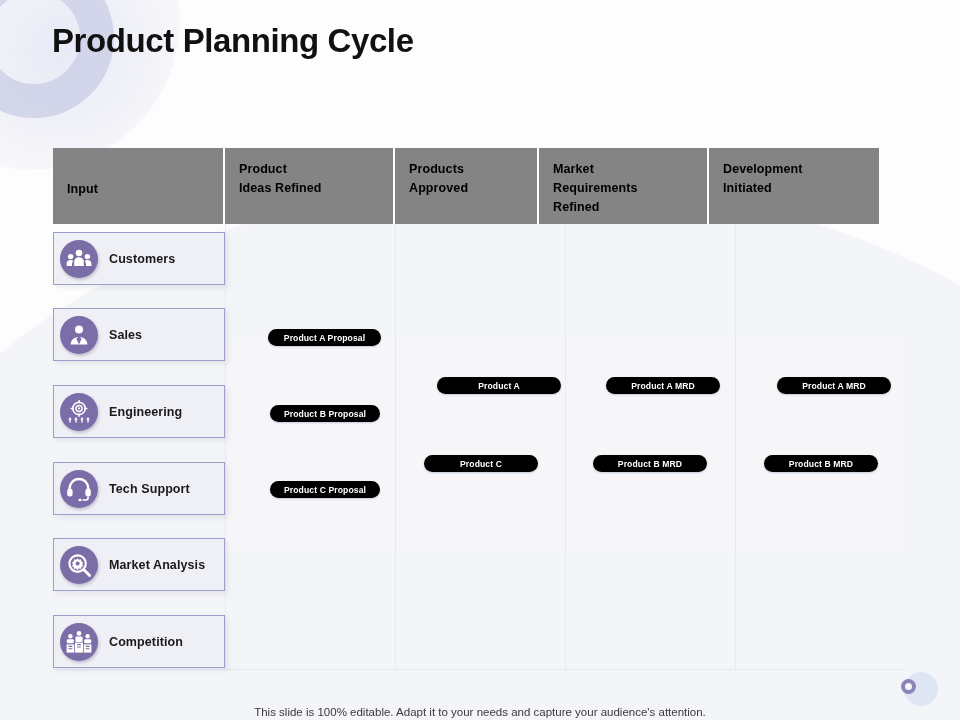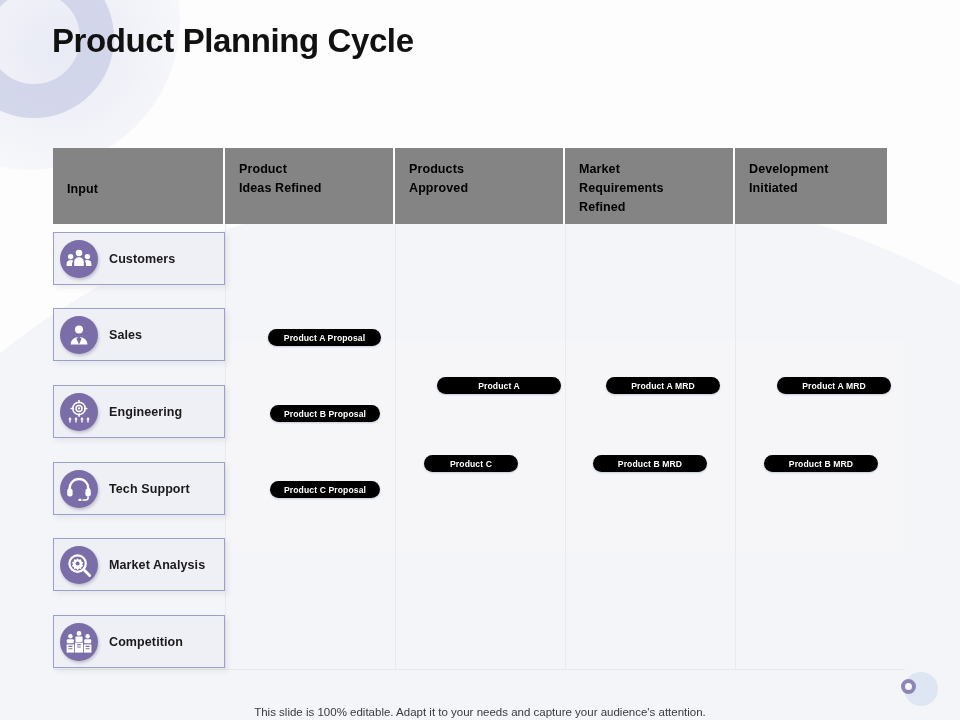--- a/index.html
+++ b/index.html
@@ -218,23 +218,23 @@
     <div class="gridline-v" style="left:342px"></div>
     <div class="gridline-v" style="left:512px"></div>
     <div class="gridline-v" style="left:682px"></div>
     <div class="gridline-h-bottom"></div>
 
     <div class="header-row" id="header-row">
         <div class="hdr-cell center" style="width: 172px;">
           <span>Input</span>
         </div>
         <div class="hdr-cell" style="width: 170px;"><span>Product<br>Ideas Refined</span></div>
-        <div class="hdr-cell" style="width: 170px;"><span>Products<br>Approved</span></div>
+        <div class="hdr-cell" style="width: 144px;"><span>Products<br>Approved</span></div>
         <div class="hdr-cell" style="width: 170px;"><span>Market<br>Requirements<br>Refined</span></div>
-        <div class="hdr-cell" style="width: 152px;"><span>Development<br>Initiated</span></div>
+        <div class="hdr-cell" style="width: 170px;"><span>Development<br>Initiated</span></div>
       </div>
 
     <div id="sidebar">
         <div class="side-row" style="top: 84px;">
           <div class="side-icon">
             <svg width="26" height="22" viewBox="0 0 26 22">
               <circle cx="13" cy="5" r="3.3" fill="#fff"></circle>
               <path d="M8.2 13.5c0-2.6 2.2-4.2 4.8-4.2s4.8 1.6 4.8 4.2v4.5H8.2z" fill="#fff"></path>
               <circle cx="4.6" cy="8.6" r="2.7" fill="#fff"></circle>
               <path d="M0.6 15.6c0-2.2 1.8-3.6 4-3.6 1 0 1.9.3 2.6.8-.8 1-1.2 2.2-1.2 3.5V18H0.6z" fill="#fff"></path>
@@ -310,21 +310,21 @@
             </svg>
           </div>
           <div class="side-label">Competition</div>
         </div>
       </div>
     <div id="pills">
         <div class="pill" style="left: 215px; top: 181px; width: 113px;">Product A Proposal</div>
         <div class="pill" style="left: 217px; top: 257px; width: 110px;">Product B Proposal</div>
         <div class="pill" style="left: 217px; top: 333px; width: 110px;">Product C Proposal</div>
         <div class="pill" style="left: 384px; top: 229px; width: 124px;">Product A</div>
-        <div class="pill" style="left: 371px; top: 307px; width: 94px;">Product C</div>
+        <div class="pill" style="left: 371px; top: 307px; width: 114px;">Product C</div>
         <div class="pill" style="left: 553px; top: 229px; width: 114px;">Product A MRD</div>
         <div class="pill" style="left: 540px; top: 307px; width: 114px;">Product B MRD</div>
         <div class="pill" style="left: 724px; top: 229px; width: 114px;">Product A MRD</div>
         <div class="pill" style="left: 711px; top: 307px; width: 114px;">Product B MRD</div>
       </div>
   </div>
 
   <div class="footer">This slide is 100% editable. Adapt it to your needs and capture your audience's attention.</div>
 
   <div class="deco-circle-br"></div>

